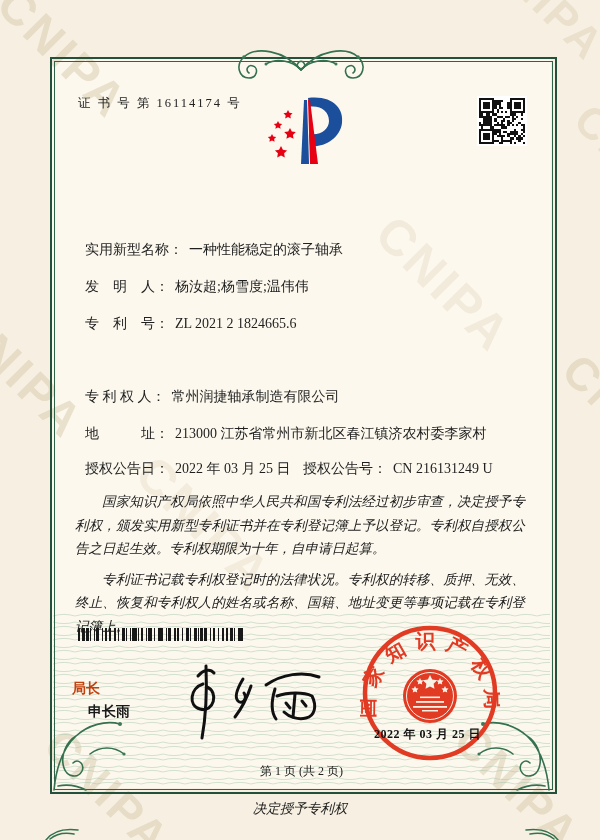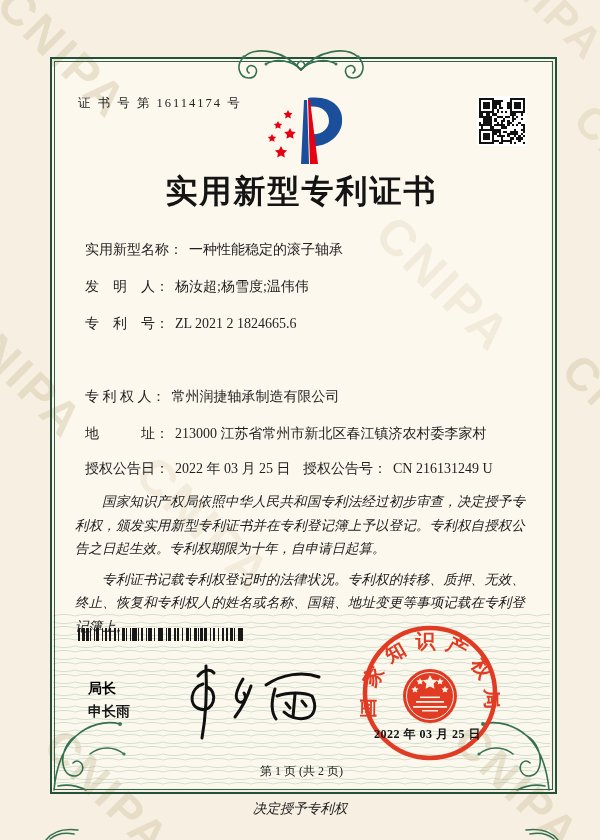--- a/index.html
+++ b/index.html
@@ -32,21 +32,21 @@
   
   .body-text{position:absolute;left:68px;top:483px;width:464px;font-size:13.5px;line-height:23.5px;
              text-align:justify;font-style:italic;color:#1b1b1b;z-index:3;}
   .body-text p{margin:7px;text-indent:2em;}
   
   .barcode{position:absolute;left:78px;top:628px;width:166px;height:13px;z-index:3;
     background:
       repeating-linear-gradient(90deg,#181818 0 1px,transparent 1px 4px),
       repeating-linear-gradient(90deg,#181818 0 2px,transparent 2px 9px),
       repeating-linear-gradient(90deg,transparent 0 5px,#181818 5px 7px,transparent 7px 13px);}
-  .sig-title{position:absolute;left:88px;top:680px;font:600 14px "Liberation Sans",sans-serif;color:#000000;z-index:3;text-align:center;}
+  .sig-title{position:absolute;left:72px;top:680px;font:600 14px "Liberation Sans",sans-serif;color:#c2410c;z-index:3;text-align:center;}
   .sig-name{position:absolute;left:88px;top:703px;font:600 14px "Liberation Sans",sans-serif;color:#1a1a1a;z-index:3;}
   .signature{position:absolute;left:172px;top:646px;width:150px;height:100px;z-index:3;}
   .signature path{fill:none;stroke:#101010;stroke-width:3;stroke-linecap:round;}
   
   .seal{position:absolute;left:360px;top:623px;width:140px;height:140px;z-index:3;}
   .seal-date{position:absolute;left:374px;top:726px;width:130px;font-size:12px;font-weight:700;
              letter-spacing:.5px;color:#111;z-index:4;white-space:nowrap;}
   .page-num{position:absolute;left:50px;top:763px;width:503px;text-align:center;font-size:12px;color:#222;z-index:3;}
   .continuation{position:absolute;left:0;top:800px;width:600px;text-align:center;font-size:13.5px;
                 font-style:italic;color:#1b1b1b;z-index:3;}
@@ -304,21 +304,20 @@
     <path d="M48,10 L50,10 L58,74 L50,74 Z" fill="#e60012"></path>
     <g fill="#e60012">
       <path d="M28,20 l1.4,2.8 3.1,.4 -2.2,2.2 .5,3 -2.8,-1.5 -2.8,1.5 .5,-3 -2.2,-2.2 3.1,-.4 Z"></path>
       <path d="M18,31 l1.3,2.6 2.9,.4 -2.1,2 .5,2.8 -2.6,-1.4 -2.6,1.4 .5,-2.8 -2.1,-2 2.9,-.4 Z"></path>
       <path d="M30,38 l1.8,3.6 4,.5 -2.9,2.8 .7,3.9 -3.6,-1.9 -3.6,1.9 .7,-3.9 -2.9,-2.8 4,-.5 Z"></path>
       <path d="M12,44 l1.3,2.6 2.9,.4 -2.1,2 .5,2.8 -2.6,-1.4 -2.6,1.4 .5,-2.8 -2.1,-2 2.9,-.4 Z"></path>
       <path d="M21,56 l1.9,3.8 4.2,.6 -3,2.9 .7,4.1 -3.8,-2 -3.8,2 .7,-4.1 -3,-2.9 4.2,-.6 Z"></path>
     </g>
   </svg>
 
-  <div class="title">实用新型专利证书</div>
 
   <div class="field-row" style="top:241px">
     <span class="flabel">实用新型名称：</span><span class="fvalue">一种性能稳定的滚子轴承</span>
   </div>
   <div class="field-row" style="top:278px">
     <span class="flabel">发　明　人：</span><span class="fvalue">杨汝超;杨雪度;温伟伟</span>
   </div>
   <div class="field-row" style="top:315px">
     <span class="flabel">专　利　号：</span><span class="fvalue">ZL 2021 2 1824665.6</span>
   </div>

